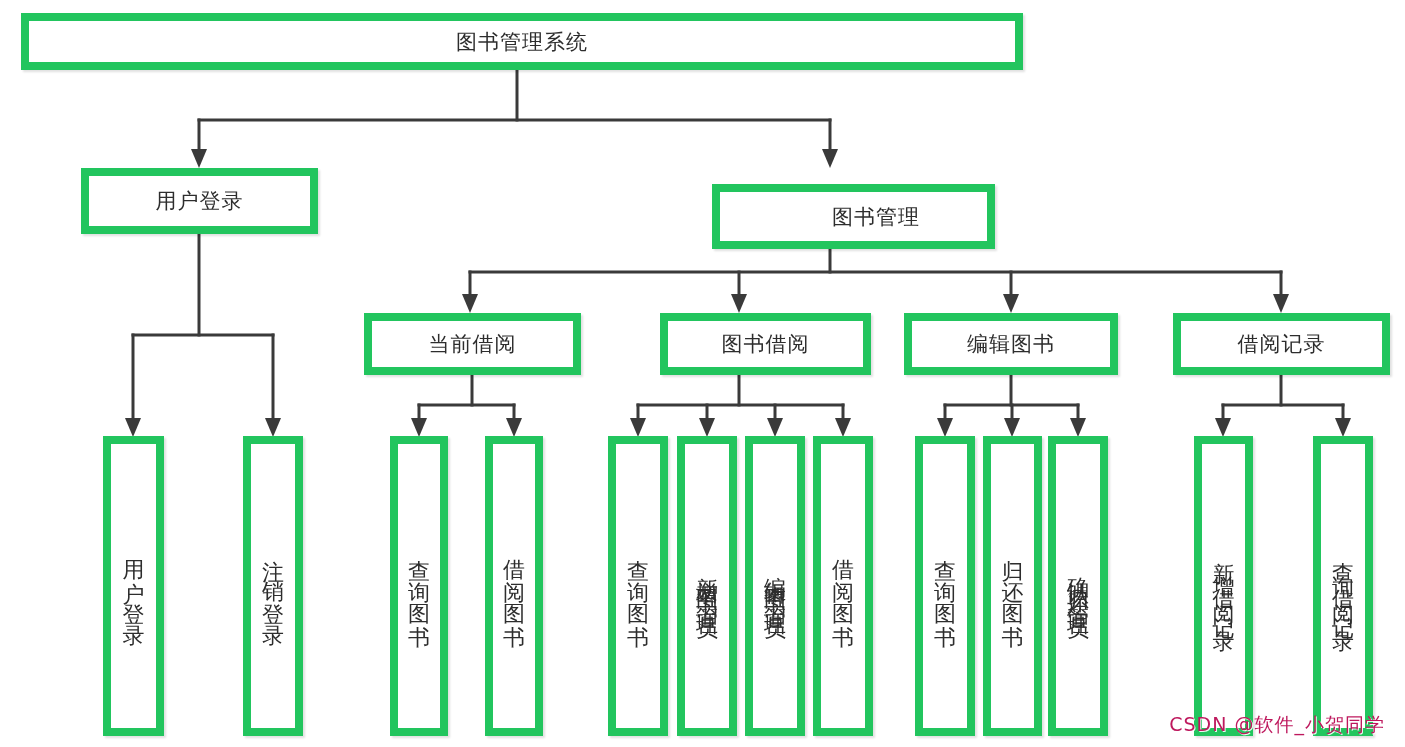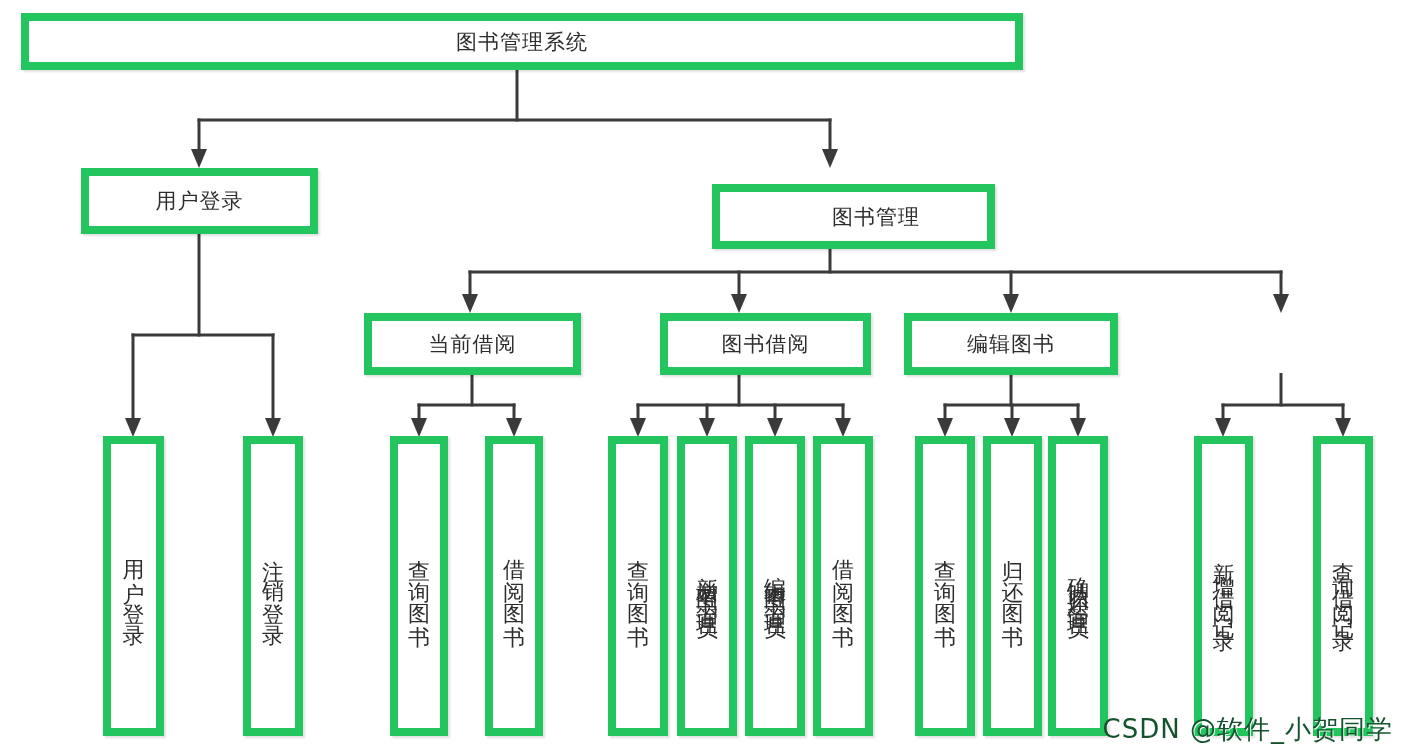--- a/index.html
+++ b/index.html
@@ -48,24 +48,24 @@
     text-orientation: upright;
     white-space: nowrap;
     line-height: 1;
   }
   .sp4 { letter-spacing: 22px; font-size: 22px; }
   .sp6 { letter-spacing: 14px; font-size: 22px; }
   .sp9 { letter-spacing: 6px;  font-size: 22px; }
 
   .watermark {
     position: absolute;
-    right: 12px;
+    right: 20px;
     top: 712px;
-    font-size: 26px;
-    color: #14532d;
+    font-size: 19px;
+    color: #be185d;
     letter-spacing: 1px;
     white-space: nowrap;
     text-shadow: 1px 1px 0 rgba(255,255,255,0.9);
   }
 </style>
 </head>
 <body>
 
 <div id="stage">
 
@@ -144,20 +144,23 @@
 
   <div class="node hlabel" style="left:364px; top:313px; width:217px; height:62px;">
     <span>当前借阅</span>
   </div>
   <div class="node hlabel" style="left:634px; top:313px; width:211px; height:62px;margin-left:26px;">
     <span>图书借阅</span>
   </div>
   <div class="node hlabel" style="left:904px; top:313px; width:214px; height:62px;">
     <span>编辑图书</span>
   </div>
+  <div class="node hlabel" style="left:1173px; top:313px; width:217px; height:62px;">
+    <span>借阅记录</span>
+  </div>
 
   <div class="node" style="left:103px; top:436px; width:61px; height:300px;">
     <span class="vtext sp4">用户登录</span>
   </div>
   <div class="node" style="left:243px; top:436px; width:60px; height:300px;">
     <span class="vtext sp4">注销登录</span>
   </div>
 
   <div class="node" style="left:390px; top:436px; width:58px; height:300px;">
     <span class="vtext sp4">查询图书</span>

